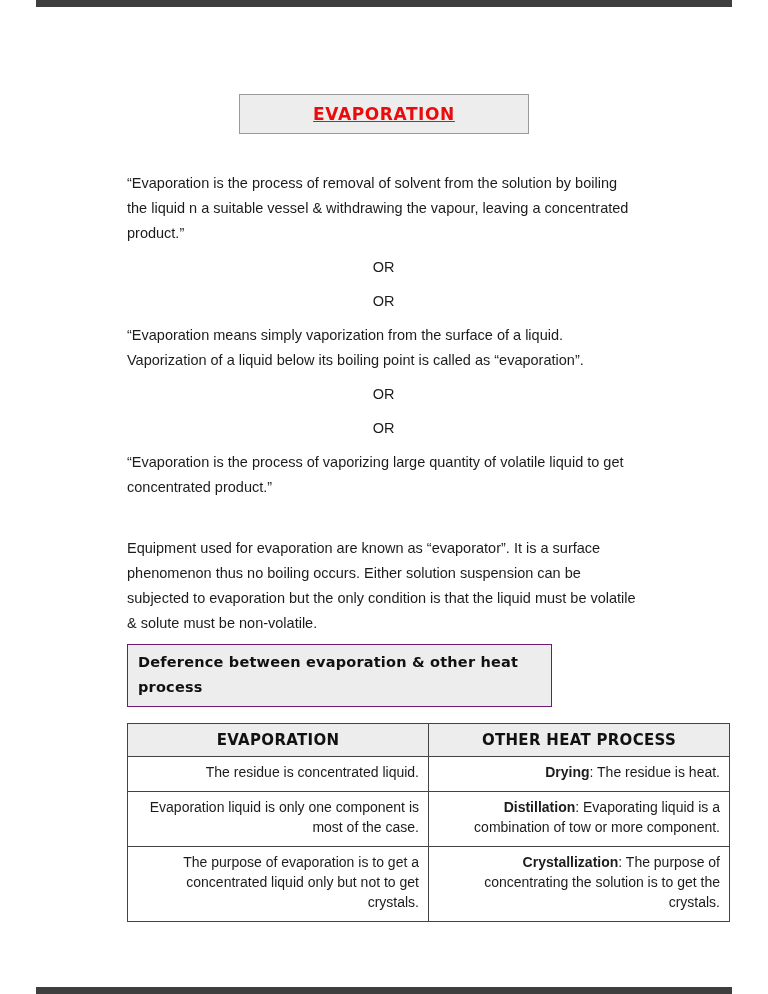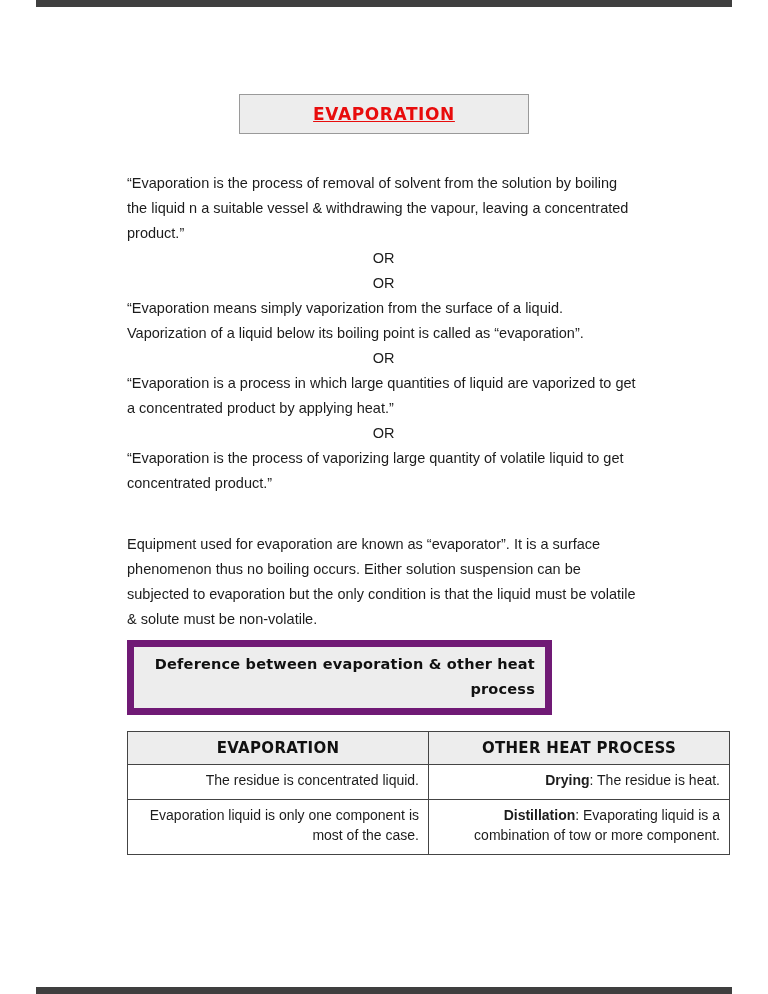--- a/index.html
+++ b/index.html
@@ -44,32 +44,31 @@
   }
 
   .content {
     margin: 37px 92px 0 91px;
     font-size: 14.5px;
     line-height: 25px;
   }
   .content p { margin: 0; }
   .content .or {
     text-align: center;
-    margin: 0;
+    margin: 9px;
   }
   .content .equipment { margin-top: 36px; }
 
   .section-heading {
     margin-top: 8px;
     width: 425px;
     box-sizing: border-box;
-    border: 7px solid #701a75;
+    border: 1px solid #701a75;
     background: #ededed;
     padding: 5px 10px 6px;
-    text-align: right;
   }
   .section-heading span {
     font-family: "DejaVu Sans", sans-serif;
     font-size: 14.5px;
     font-weight: bold;
     letter-spacing: 0.2px;
     color: #111111;
   }
 
   table.compare {
@@ -113,21 +112,20 @@
   <div class="title-box">
     <span class="title">EVAPORATION</span>
   </div>
 
   <div class="content">
     <p class="def">“Evaporation is the process of removal of solvent from the solution by boiling the liquid n a suitable vessel &amp; withdrawing the vapour, leaving a concentrated product.”</p>
     <p class="or">OR</p>
     <p class="or">OR</p>
     <p class="def">“Evaporation means simply vaporization from the surface of a liquid. Vaporization of a liquid below its boiling point is called as “evaporation”.</p>
     <p class="or">OR</p>
-    <p class="def">“Evaporation is a process in which large quantities of liquid are vaporized to get a concentrated product by applying heat.”</p>
     <p class="or">OR</p>
     <p class="def">“Evaporation is the process of vaporizing large quantity of volatile liquid to get concentrated product.”</p>
 
     <p class="def equipment">Equipment used for evaporation are known as “evaporator”. It is a surface phenomenon thus no boiling occurs. Either solution suspension can be subjected to evaporation but the only condition is that the liquid must be volatile &amp; solute must be non-volatile.</p>
 
     <div class="section-heading">
       <span>Deference between evaporation &amp; other heat process</span>
     </div>
   </div>
 
@@ -140,17 +138,21 @@
     </thead>
     <tbody>
       <tr>
         <td>The residue is concentrated liquid.</td>
         <td><span class="term">Drying</span><span>: The residue is heat.</span></td>
       </tr>
       <tr>
         <td>Evaporation liquid is only one component is most of the case.</td>
         <td><span class="term">Distillation</span><span>: Evaporating liquid is a combination of tow or more component.</span></td>
       </tr>
+      <tr>
+        <td>The purpose of evaporation is to get a concentrated liquid only but not to get crystals.</td>
+        <td><span class="term">Crystallization</span><span>: The purpose of concentrating the solution is to get the crystals.</span></td>
+      </tr>
     </tbody>
   </table>
 
   <div class="edge-bar bottom"></div>
 </div>
 
 </body></html>

